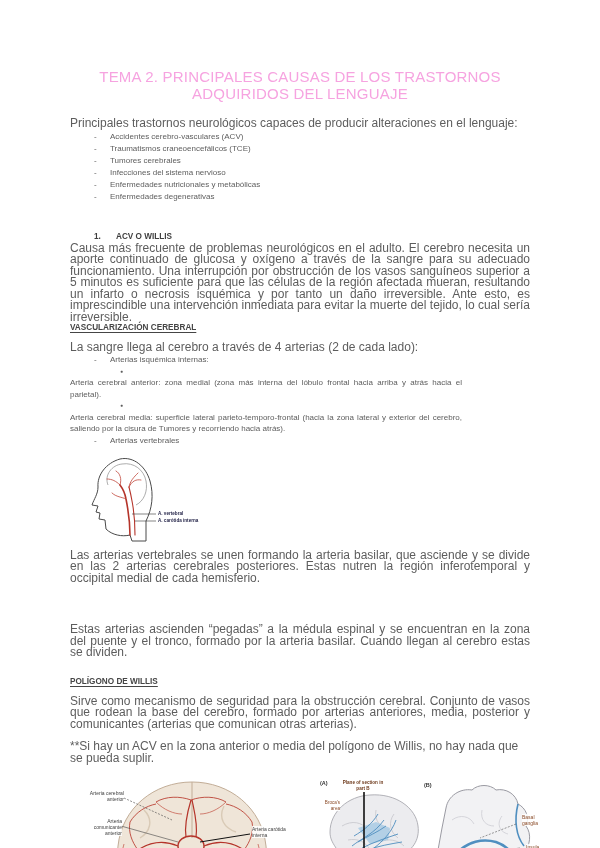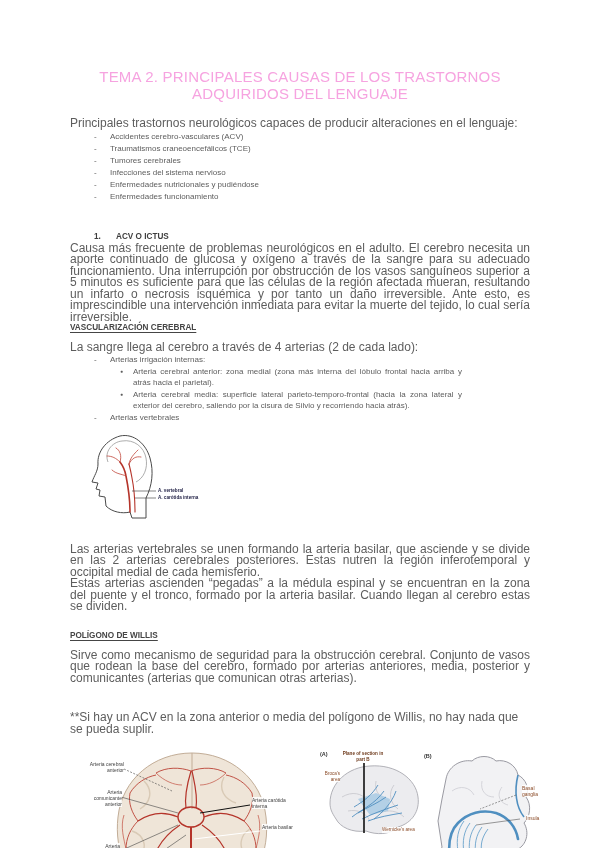--- a/index.html
+++ b/index.html
@@ -15,26 +15,26 @@
   }
   .title {
     margin:0 0 16px 0;
     text-align:center;
     font-size:15px;
     font-weight:normal;
     letter-spacing:.2px;
     color:#f6a3e0;
   }
   p { margin:0; font-size:12px; line-height:11.5px; }
-  .just { text-align:justify; }
-  .gap-s { margin-top:28px; }
+  .just { text-align:justify;margin-top:40px; }
+  .gap-s { margin-top:11px; }
   .lead { margin-bottom:1px; }
   .dash-item { display:flex; font-size:8px; line-height:12px; }
   .dash-item .m { flex:none; width:16px; margin-left:24px; text-align:left; }
-  .sub-item { display:flex; font-size:8px; line-height:11.5px; text-align:justify; }
+  .sub-item { display:flex; font-size:8px; line-height:11.5px; text-align:justify;flex-direction:column; }
   .sub-item .m2 { flex:none; width:13px; margin-left:50px; font-size:5px; line-height:11.5px; }
   .sec-head { display:flex; margin-top:29px; font-size:8.2px; font-weight:bold; color:#3e3e3e; }
   .sec-head .num { width:22px; margin-left:24px; flex:none; }
   .sec-head + p { margin-top:2px; }
   .u-head {
     margin:0; font-size:8.2px; font-weight:bold; color:#454545;
     text-decoration:underline; text-underline-offset:2px;
   }
   .vasc-head { }
   .poli-head { margin-top:18px; }
@@ -83,50 +83,50 @@
     <div class="dash-item">
         <span class="m">-</span>
         <span>Tumores cerebrales</span>
       </div>
     <div class="dash-item">
         <span class="m">-</span>
         <span>Infecciones del sistema nervioso</span>
       </div>
     <div class="dash-item">
         <span class="m">-</span>
-        <span>Enfermedades nutricionales y pudiéndose</span>
-      </div>
-    <div class="dash-item">
-        <span class="m">-</span>
-        <span>Enfermedades funcionamiento</span>
+        <span>Enfermedades nutricionales y metabólicas</span>
+      </div>
+    <div class="dash-item">
+        <span class="m">-</span>
+        <span>Enfermedades degenerativas</span>
       </div>
   </div>
 
   <div class="sec-head">
     <span class="num">1.</span>
-    <span>ACV O ICTUS</span>
+    <span>ACV O WILLIS</span>
   </div>
   <p class="just">Causa más frecuente de problemas neurológicos en el adulto. El cerebro necesita un aporte continuado de glucosa y oxígeno a través de la sangre para su adecuado funcionamiento. Una interrupción por obstrucción de los vasos sanguíneos superior a 5 minutos es suficiente para que las células de la región afectada mueran, resultando un infarto o necrosis isquémica y por tanto un daño irreversible. Ante esto, es imprescindible una intervención inmediata para evitar la muerte del tejido, lo cual sería irreversible.</p>
 
   <h3 class="u-head vasc-head">VASCULARIZACIÓN CEREBRAL</h3>
   <p>La sangre llega al cerebro a través de 4 arterias (2 de cada lado):</p>
 
   <div class="vasc-row">
     <div class="vasc-left">
       <div class="dash-item">
           <span class="m">-</span>
-          <span>Arterias irrigación internas:</span>
+          <span>Arterias isquémica internas:</span>
         </div>
       <div class="sub-item">
           <span class="m2">●</span>
           <span>Arteria cerebral anterior: zona medial (zona más interna del lóbulo frontal hacia arriba y atrás hacia el parietal).</span>
         </div>
       <div class="sub-item">
           <span class="m2">●</span>
-          <span>Arteria cerebral media: superficie lateral parieto-temporo-frontal (hacia la zona lateral y exterior del cerebro, saliendo por la cisura de Silvio y recorriendo hacia atrás).</span>
+          <span>Arteria cerebral media: superficie lateral parieto-temporo-frontal (hacia la zona lateral y exterior del cerebro, saliendo por la cisura de Tumores y recorriendo hacia atrás).</span>
         </div>
       <div class="dash-item">
           <span class="m">-</span>
           <span>Arterias vertebrales</span>
         </div>
     </div>
 
     <div class="head-fig fig">
       <svg width="130" height="92" viewBox="0 0 130 92">
 

